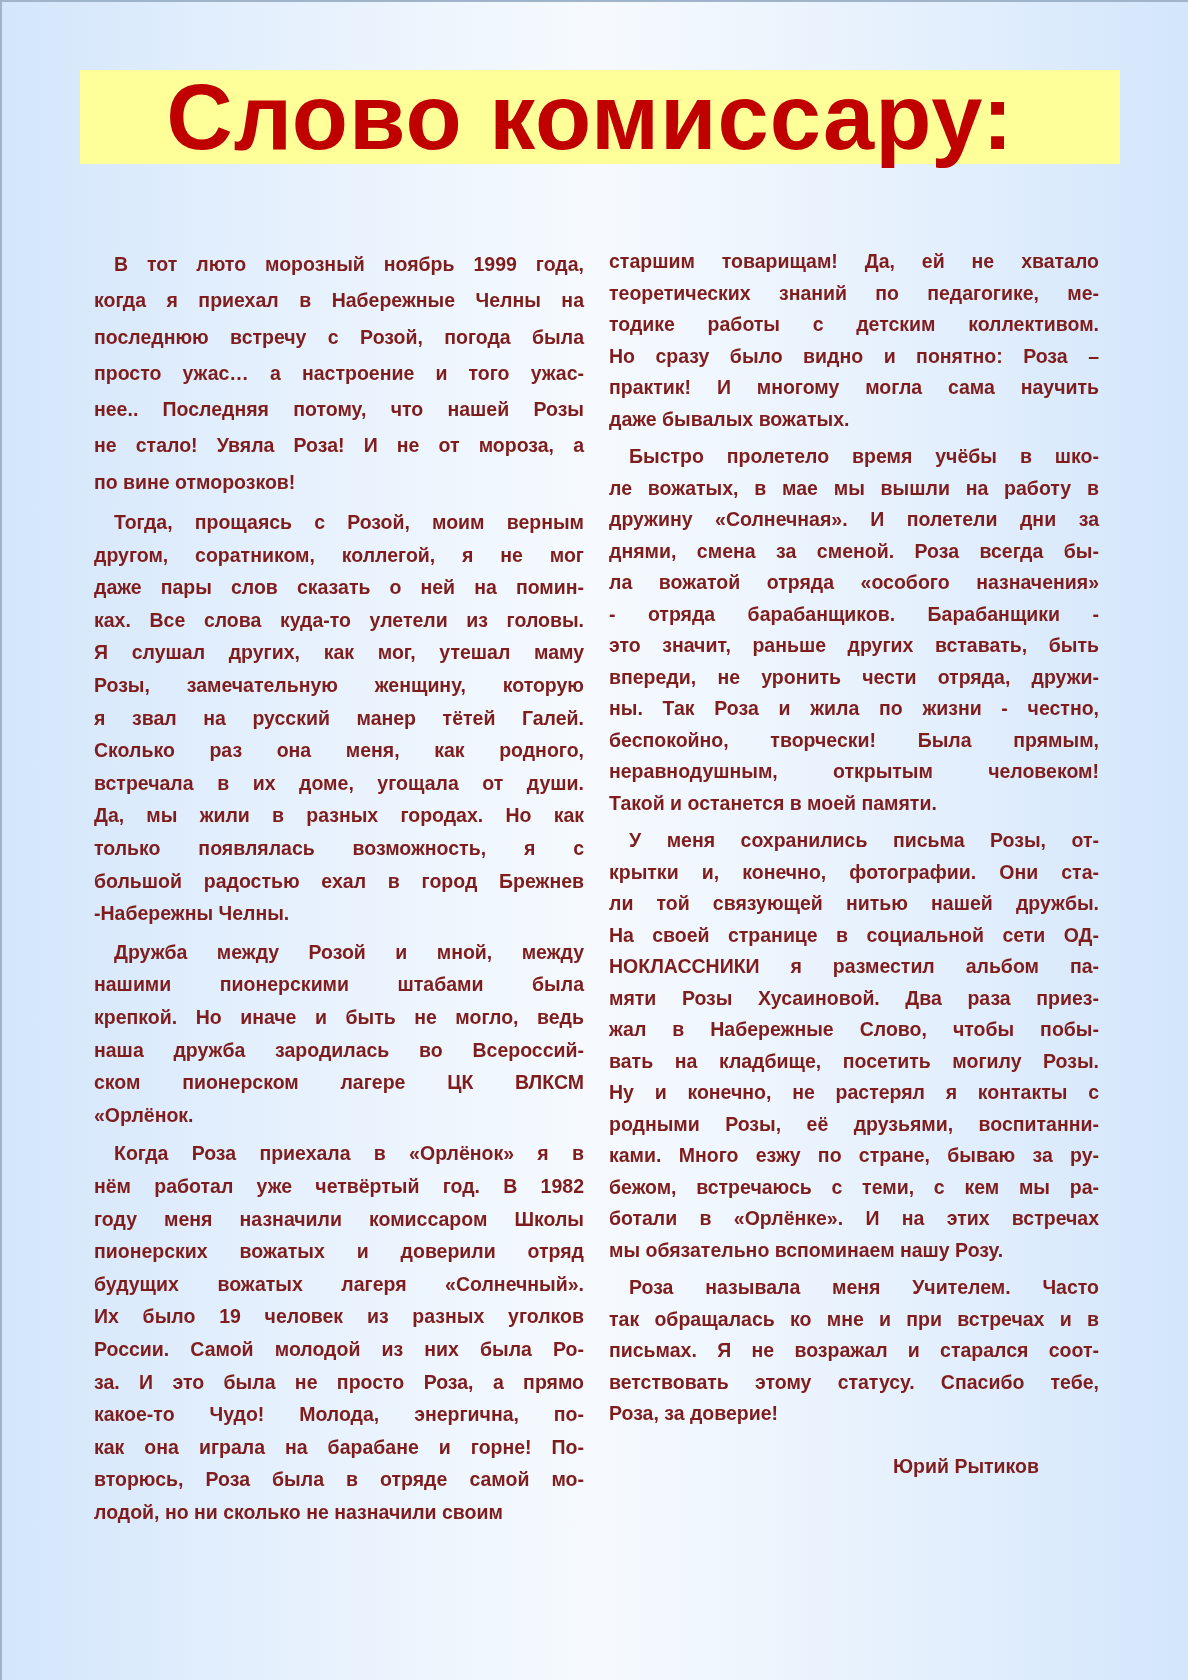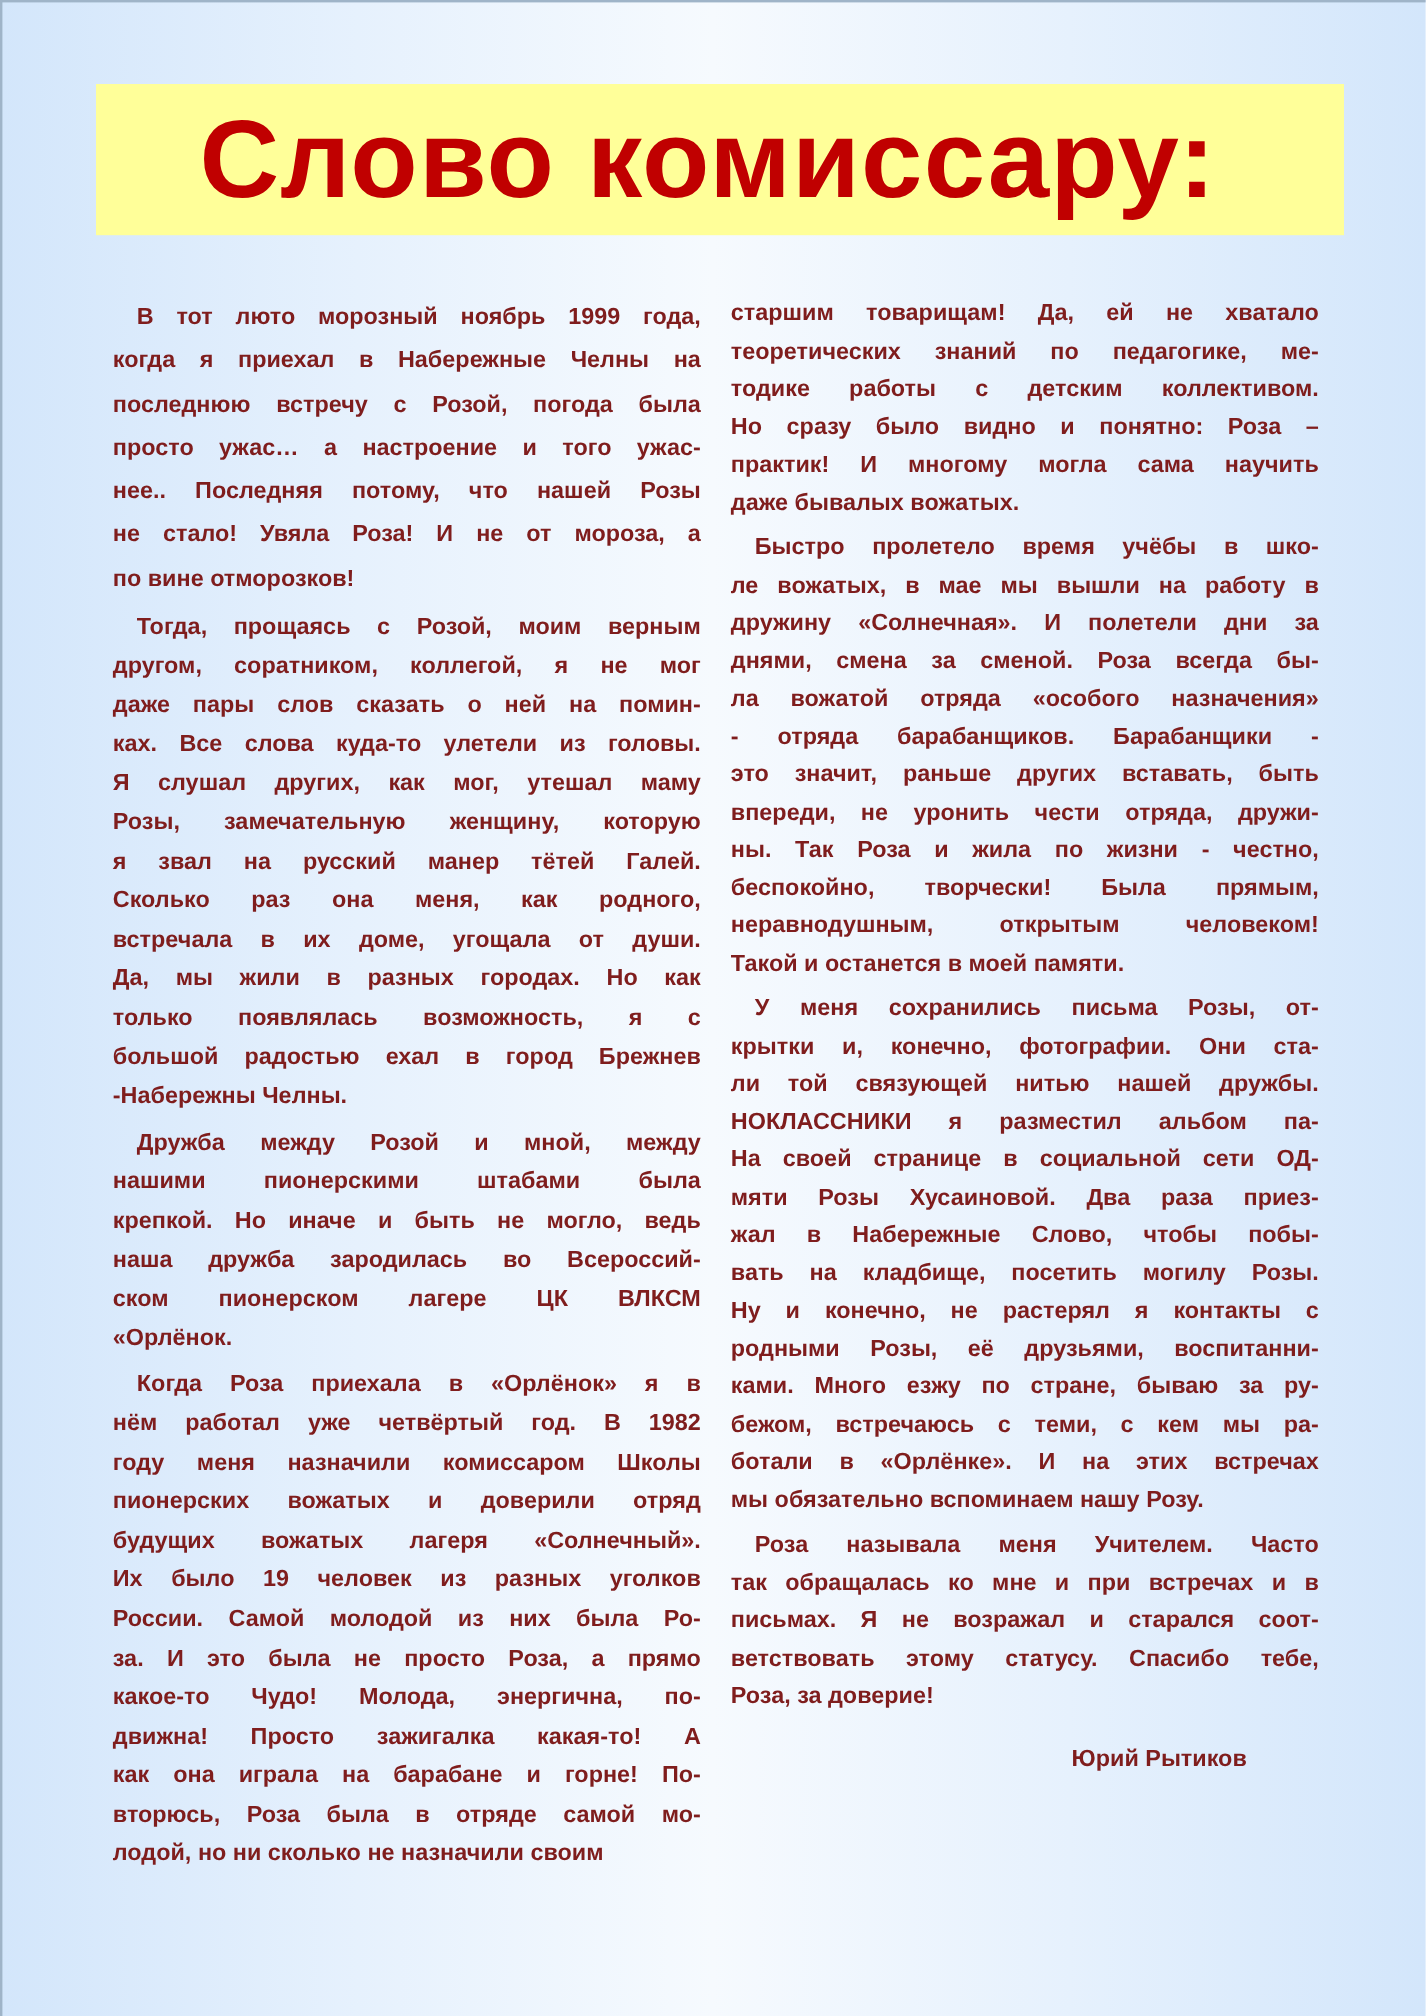--- a/index.html
+++ b/index.html
@@ -15,21 +15,21 @@
       font-family: "Liberation Sans", sans-serif;
       border-top: 2px solid #9fb4c8;
       border-left: 2px solid #9fb4c8;
       box-sizing: border-box;
     }
     .title-banner {
       position: absolute;
       left: 78px;
       top: 68px;
       width: 1040px;
-      height: 126px;
+      height: 94px;
       background: #ffff99;
       display: flex;
       align-items: center;
       justify-content: center;
     }
     .title-text {
       color: #c00000;
       font-family: "Liberation Sans", sans-serif;
       font-weight: bold;
       font-size: 92px;
@@ -122,21 +122,20 @@
     <div class="para">
       <span class="line indent">Когда Роза приехала в «Орлёнок» я в</span>
       <span class="line">нём работал уже четвёртый год. В 1982</span>
       <span class="line">году меня назначили комиссаром Школы</span>
       <span class="line">пионерских вожатых и доверили отряд</span>
       <span class="line">будущих вожатых лагеря «Солнечный».</span>
       <span class="line">Их было 19 человек из разных уголков</span>
       <span class="line">России. Самой молодой из них  была Ро-</span>
       <span class="line">за. И это была не просто Роза, а прямо</span>
       <span class="line">какое-то Чудо! Молода, энергична, по-</span>
-      <span class="line">движна!  Просто зажигалка какая-то!  А</span>
       <span class="line">как она играла на барабане и горне! По-</span>
       <span class="line">вторюсь, Роза была в отряде самой мо-</span>
       <span class="line last">лодой, но ни сколько не  назначили своим</span>
     </div>
   </div>
 <div class="column col-right" id="col-right">
     <div class="para">
       <span class="line">старшим товарищам! Да, ей не хватало</span>
       <span class="line">теоретических знаний по педагогике, ме-</span>
       <span class="line">тодике работы с детским коллективом.</span>
@@ -155,22 +154,22 @@
       <span class="line">впереди, не уронить чести отряда, дружи-</span>
       <span class="line">ны. Так Роза и жила по жизни - честно,</span>
       <span class="line">беспокойно, творчески! Была прямым,</span>
       <span class="line">неравнодушным, открытым человеком!</span>
       <span class="line last">Такой и останется в моей памяти.</span>
     </div>
     <div class="para">
       <span class="line indent">У меня сохранились письма Розы, от-</span>
       <span class="line">крытки и, конечно, фотографии. Они ста-</span>
       <span class="line">ли той связующей нитью нашей дружбы.</span>
+      <span class="line">На своей странице в социальной сети ОД-</span>
       <span class="line">НОКЛАССНИКИ я разместил альбом па-</span>
-      <span class="line">На своей странице в социальной сети ОД-</span>
       <span class="line">мяти Розы Хусаиновой. Два раза приез-</span>
       <span class="line">жал в Набережные Слово, чтобы побы-</span>
       <span class="line">вать на кладбище, посетить могилу Розы.</span>
       <span class="line">Ну и конечно,  не растерял я  контакты с</span>
       <span class="line">родными Розы, её друзьями, воспитанни-</span>
       <span class="line">ками. Много езжу по стране, бываю за ру-</span>
       <span class="line">бежом, встречаюсь с теми, с кем мы ра-</span>
       <span class="line">ботали в «Орлёнке». И на этих встречах</span>
       <span class="line last">мы обязательно вспоминаем нашу Розу.</span>
     </div>

